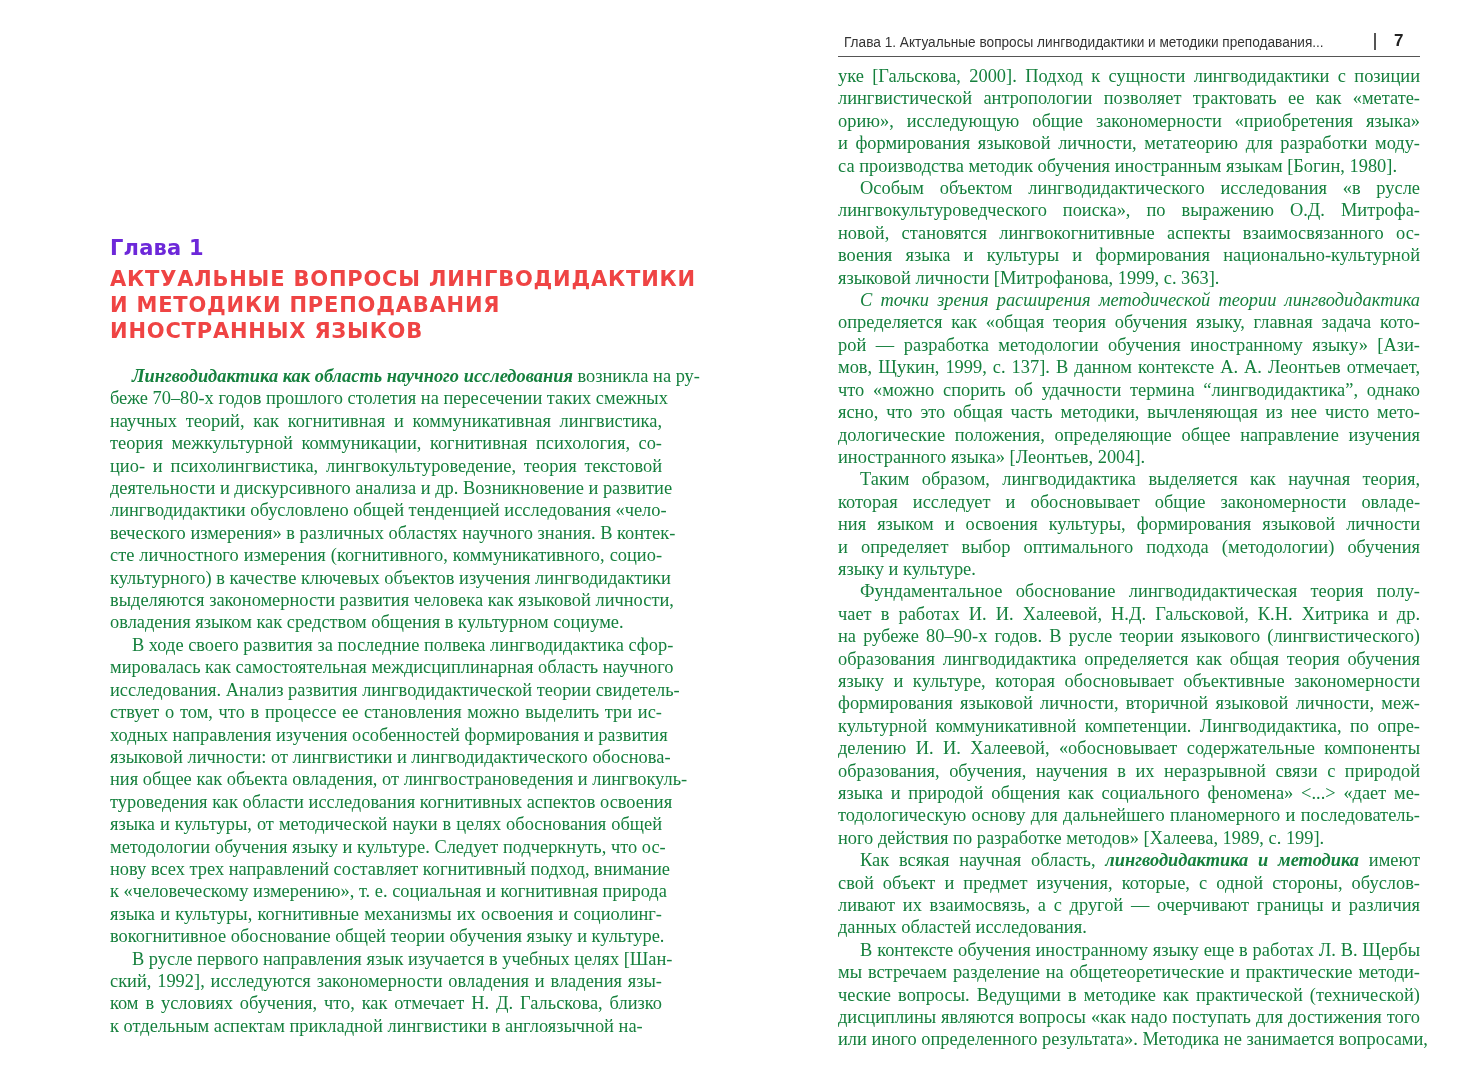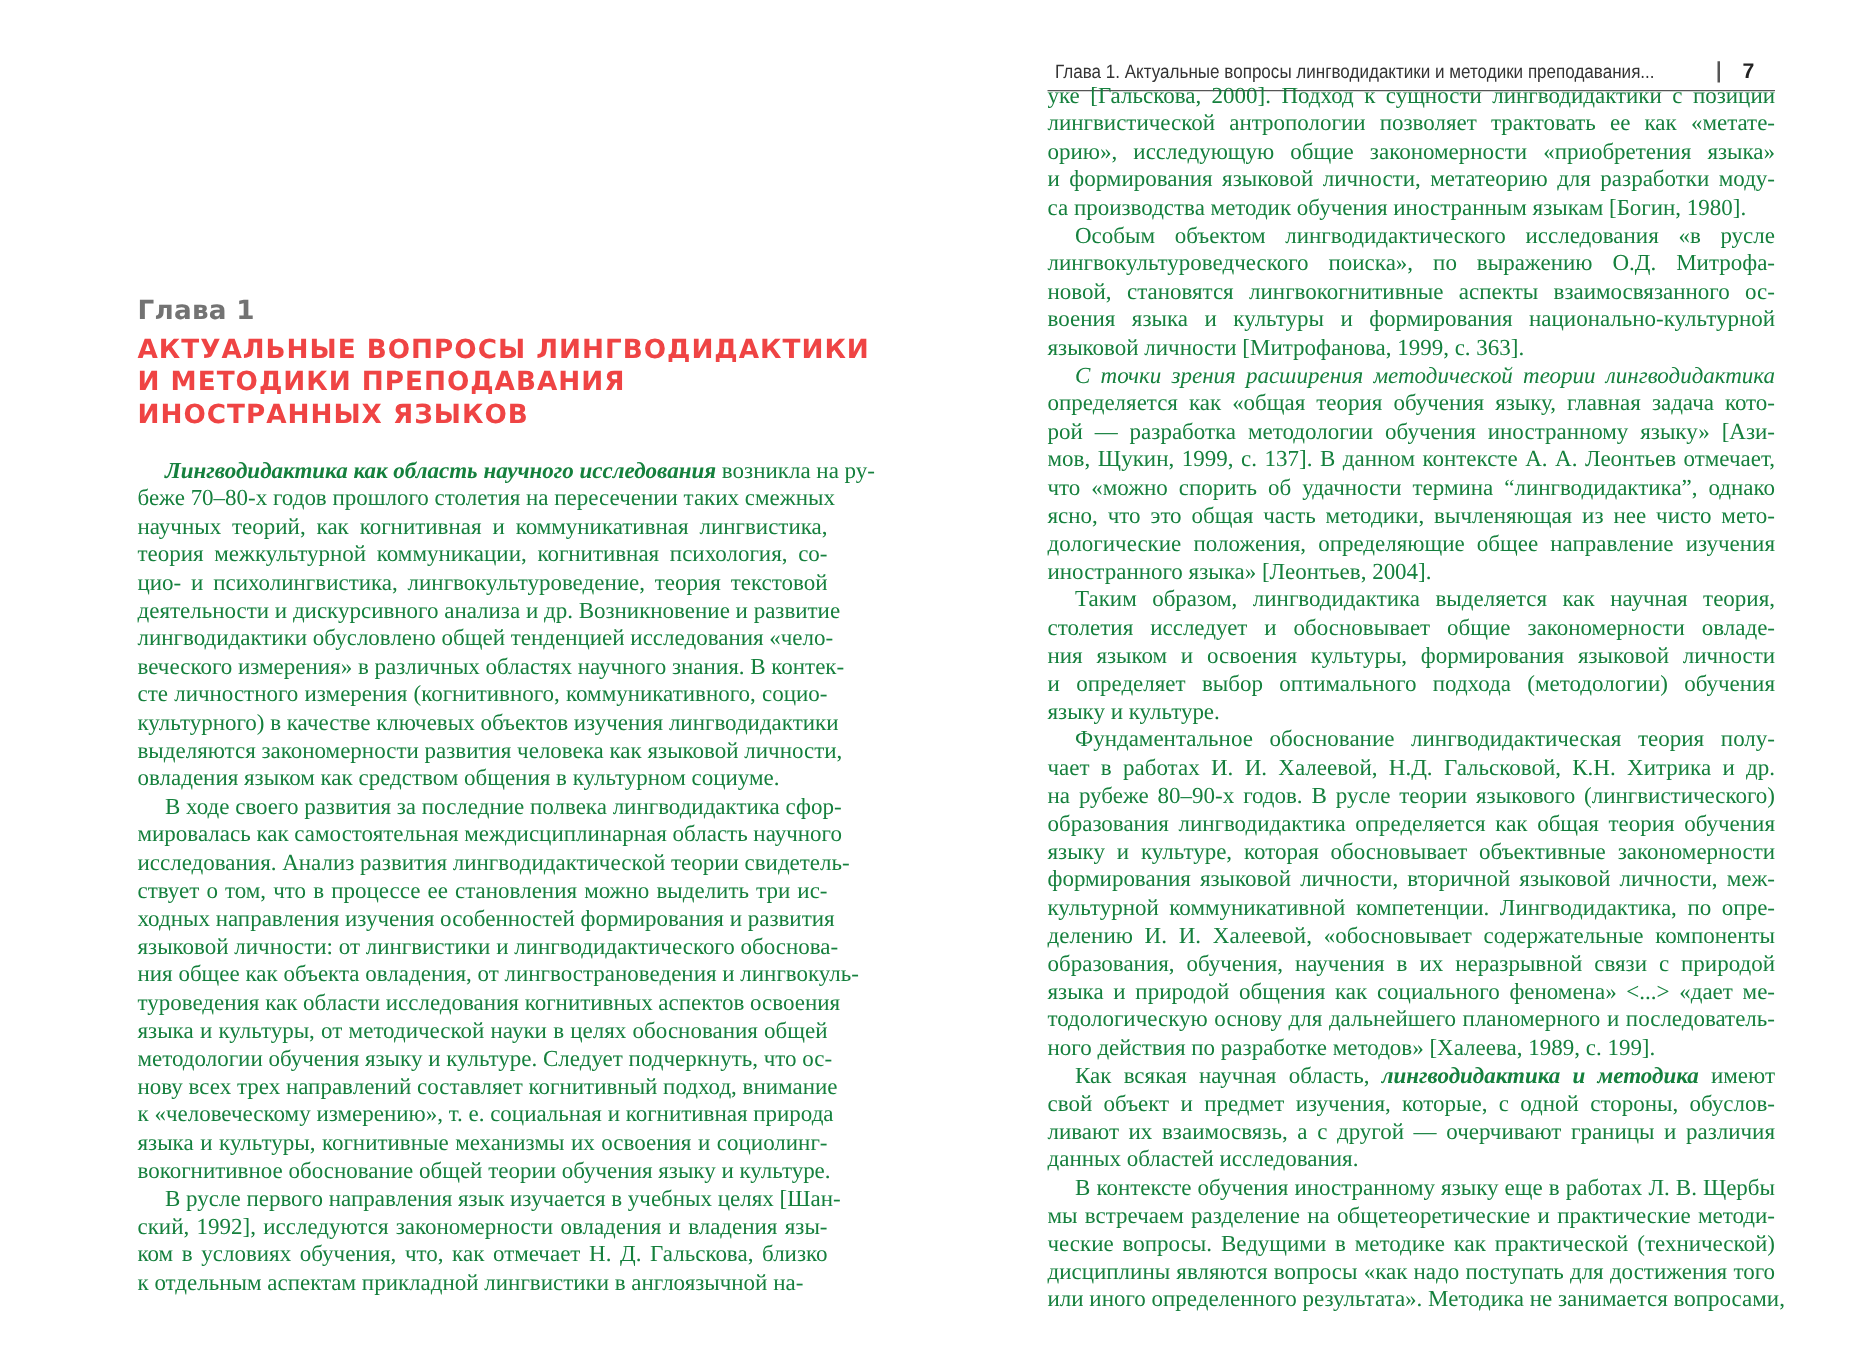--- a/index.html
+++ b/index.html
@@ -11,21 +11,21 @@
     font-family: "Liberation Serif", "DejaVu Serif", serif;
     color: #2b2b2b;
   }
   .page { position: absolute; top: 0; }
   .page-left { left: 110px; width: 552px; }
   .page-right { left: 838px; width: 582px; }
 
   .chapter-label {
     position: absolute; top: 236px; left: 0;
     font-family: "DejaVu Sans", "Liberation Sans", sans-serif;
-    font-weight: bold; font-size: 21px; color: #737373;
+    font-weight: bold; font-size: 21px; color: #6d28d9;
     letter-spacing: 0.2px;
   }
   .chapter-title {
     position: absolute; top: 266px; left: 0; width: 560px;
     font-family: "DejaVu Sans", "Liberation Sans", sans-serif;
     font-weight: bold; font-size: 21px; line-height: 26px;
     text-transform: uppercase; color: #ef4444;
     letter-spacing: 0.8px;
   }
   .chapter-title div { white-space: nowrap; }
@@ -37,21 +37,21 @@
   }
   .left-body { top: 365px; }
   .right-body { top: 65px; }
   .para { margin: 0; text-indent: 22px; }
   .para.no-indent { text-indent: 0; }
   .line { display: block; white-space: nowrap; text-align-last: justify; text-align: justify; }
   .line.last { text-align-last: left; }
   .em { font-style: italic; font-weight: bold; }
 
   .running-header {
-    position: absolute; top: 46px; left: 0; width: 582px; height: 26px;
+    position: absolute; top: 30px; left: 0; width: 582px; height: 26px;
     border-bottom: 1.5px solid #555;
     font-family: "Liberation Sans", "DejaVu Sans", sans-serif;
     font-size: 15.5px; color: #333;
   }
   .running-title {
     position: absolute; left: 6px; top: 3px; white-space: nowrap;
     transform: scaleX(0.88); transform-origin: left center;
   }
   .header-sep {
     position: absolute; left: 536px; top: 3px; width: 1.5px; height: 17px; background: #555;
@@ -137,21 +137,21 @@
         <span class="line"><span>определяется как «общая теория обучения языку, главная задача кото-</span></span>
         <span class="line"><span>рой — разработка методологии обучения иностранному языку» [Ази-</span></span>
         <span class="line"><span>мов, Щукин, 1999, с. 137]. В данном контексте А. А. Леонтьев отмечает,</span></span>
         <span class="line"><span>что «можно спорить об удачности термина “лингводидактика”, однако</span></span>
         <span class="line"><span>ясно, что это общая часть методики, вычленяющая из нее чисто мето-</span></span>
         <span class="line"><span>дологические положения, определяющие общее направление изучения</span></span>
         <span class="line last"><span>иностранного языка» [Леонтьев, 2004].</span></span>
       </div>
       <div class="para" style="text-indent: 0px;">
         <span class="line" style="padding-left: 22px;"><span>Таким образом, лингводидактика выделяется как научная теория,</span></span>
-        <span class="line"><span>столетия исследует и обосновывает общие закономерности овладе-</span></span>
+        <span class="line"><span>которая исследует и обосновывает общие закономерности овладе-</span></span>
         <span class="line"><span>ния языком и освоения культуры, формирования языковой личности</span></span>
         <span class="line"><span>и определяет выбор оптимального подхода (методологии) обучения</span></span>
         <span class="line last"><span>языку и культуре.</span></span>
       </div>
       <div class="para" style="text-indent: 0px;">
         <span class="line" style="padding-left: 22px;"><span>Фундаментальное обоснование лингводидактическая теория полу-</span></span>
         <span class="line"><span>чает в работах И. И. Халеевой, Н.Д. Гальсковой, К.Н. Хитрика и др.</span></span>
         <span class="line"><span>на рубеже 80–90-х годов. В русле теории языкового (лингвистического)</span></span>
         <span class="line"><span>образования лингводидактика определяется как общая теория обучения</span></span>
         <span class="line"><span>языку и культуре, которая обосновывает объективные закономерности</span></span>

